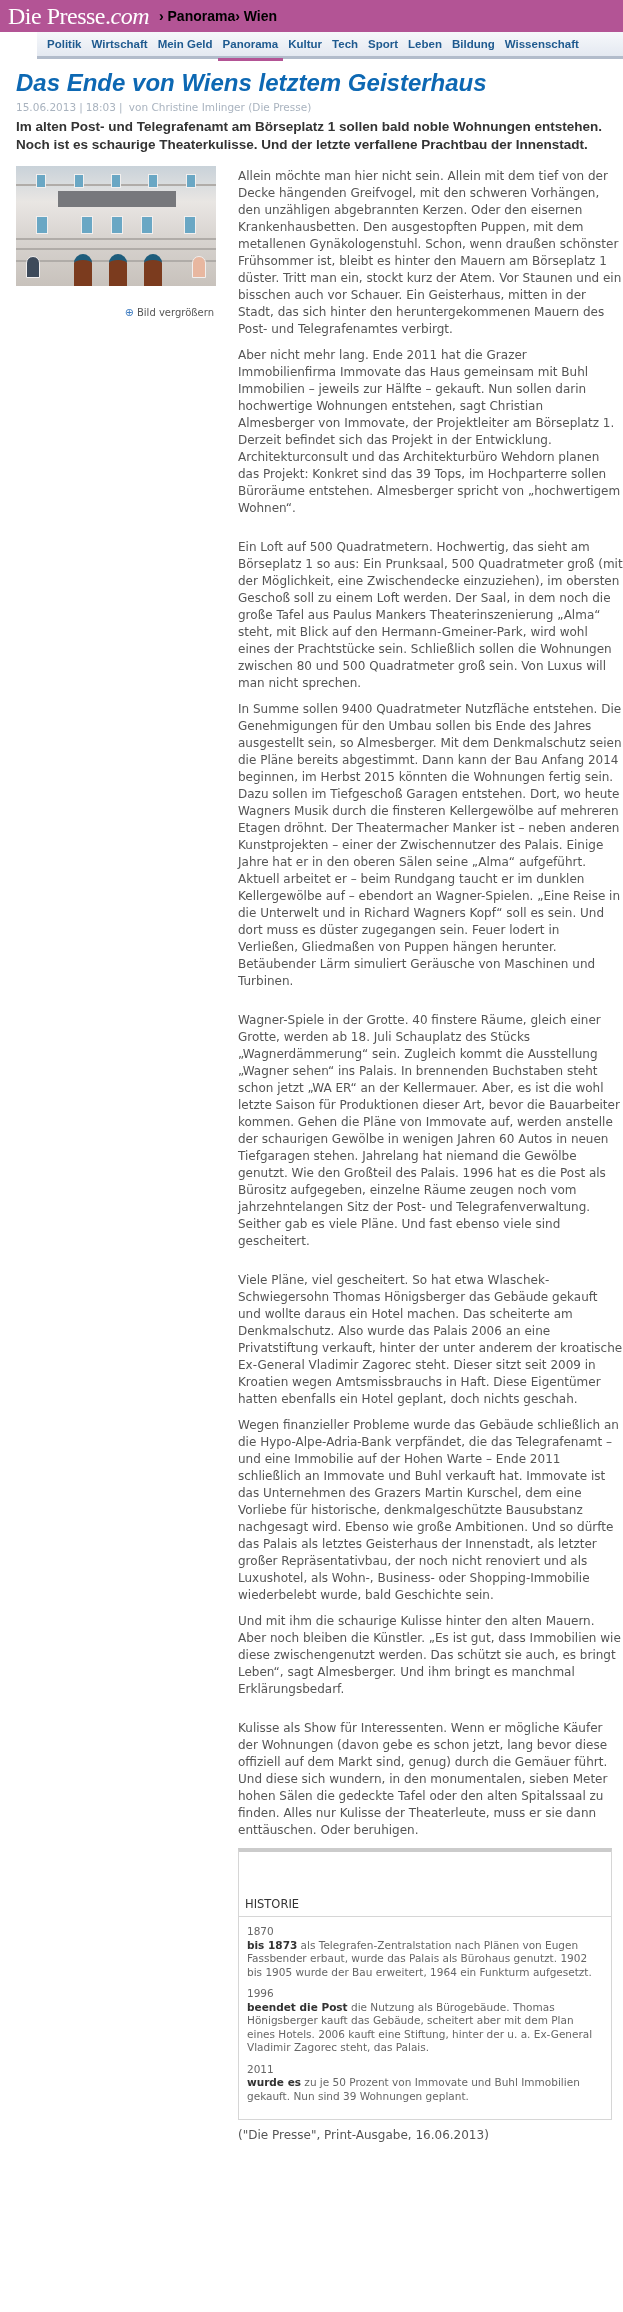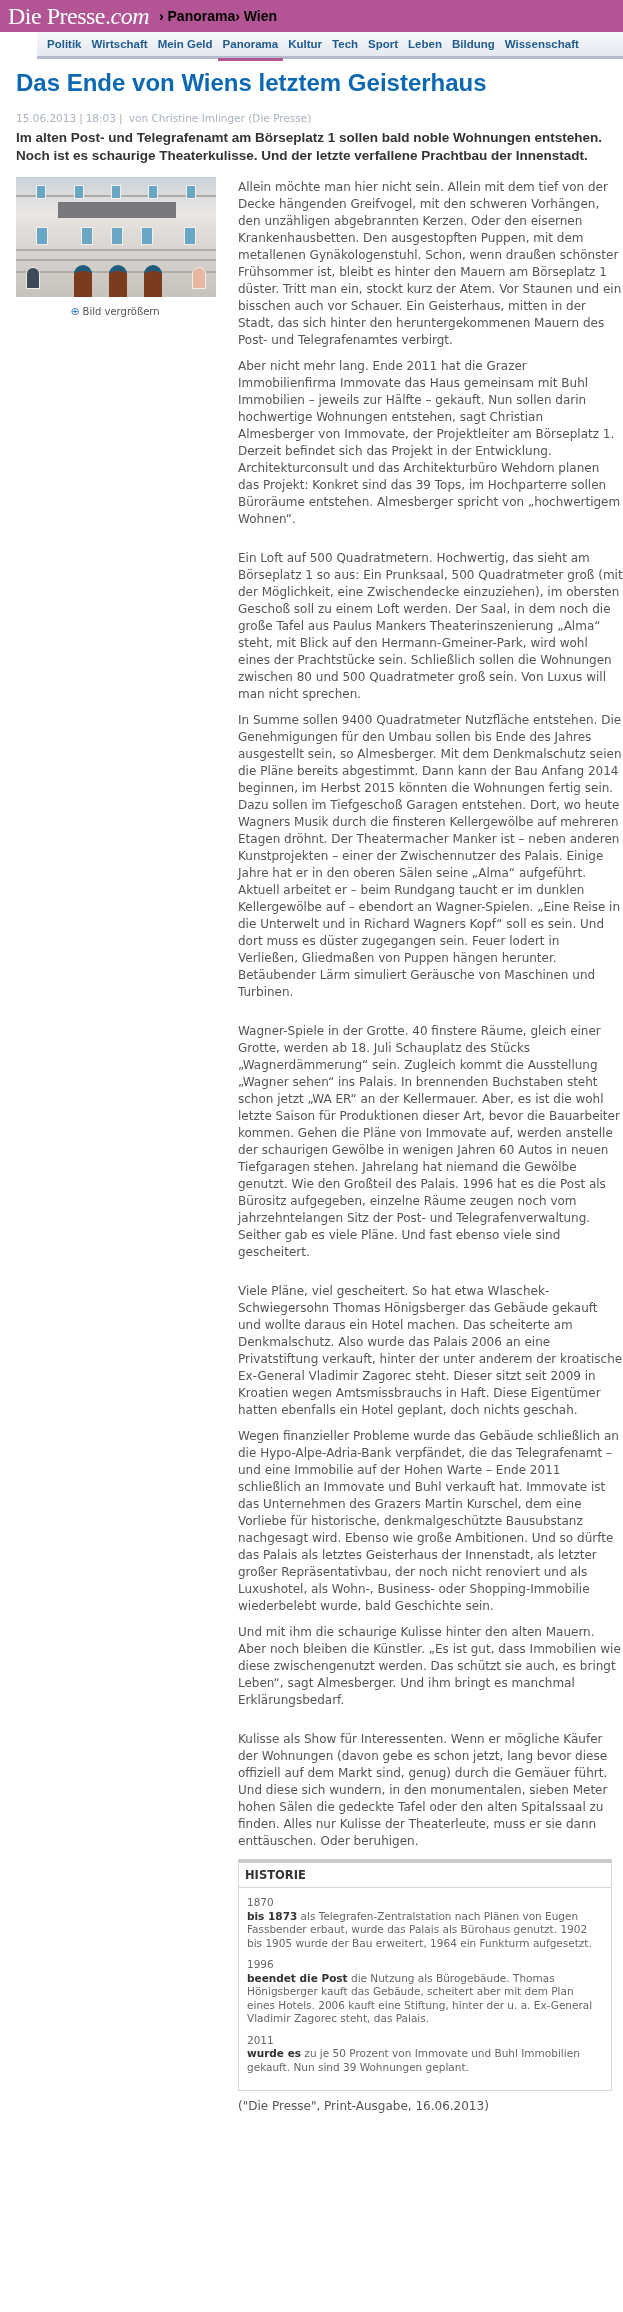--- a/index.html
+++ b/index.html
@@ -29,54 +29,55 @@
     position: relative;
   }
   .nav a:first-child { padding-left: 2px; }
   .nav a.active::after {
     content: ""; position: absolute; left: 0; right: 0; bottom: -3px; height: 3px; background: #b35495;
   }
 
   .article { padding: 0 0 0 16px; }
   .title {
     font-family: "Liberation Sans", sans-serif; font-weight: bold; font-size: 24px;
-    color: #0d68b3; margin-top: 10px; line-height: 28px;
+    color: #0d68b3; margin-top: 10px; line-height: 28px; font-style: italic;
   }
-  .meta { font-size: 10.5px; color: #a9b3bf; margin-top: 14px; line-height: 14px; }
+  .meta { font-size: 10.5px; color: #a9b3bf; margin-top: 3px; line-height: 14px; }
   .meta .sep { margin: 0 3px; }
   .lead {
     font-family: "Liberation Sans", sans-serif; font-weight: bold; font-size: 13.5px;
     color: #333333; line-height: 18px; margin-top: 4px; width: 600px;
   }
 
   .body-wrap { display: flex; margin-top: 12px; }
   .left-col { width: 200px; flex: none; }
   .photo {
     width: 200px; height: 120px; position: relative; overflow: hidden;
     background: linear-gradient(#c9d2d9 0%, #e9e6e3 30%, #d8d4d0 60%, #c8c2bc 100%);
   }
   .photo .row { position: absolute; left: 0; right: 0; height: 2px; background: #b0aca8; }
   .photo .win { position: absolute; background: #6aa7c4; border: 1px solid #f1efee; }
   .photo .door { position: absolute; background: #7b3b1e; border-radius: 10px 10px 0 0; border-top: 6px solid #1e5d7c; }
   .photo .balcony { position: absolute; left: 42px; top: 25px; width: 118px; height: 16px; background: #77787c; }
-  .enlarge { text-align: center; font-size: 10px; color: #555; margin-top: 8px; padding-right: 2px; }
+  .enlarge { text-align: right; font-size: 10px; color: #555; margin-top: 20px; padding-right: 2px; }
   .enlarge .mag { color: #3f7cc0; font-size: 11px; margin-right: 3px; }
 
   .right-col { width: 404px; margin-left: 22px; padding-top: 2px; }
   .right-col p {
     font-size: 12px; line-height: 17px; color: #555555; margin-bottom: 9px;
   }
   .right-col p.gap-before { margin-top: 22px; }
 
   .historie {
     border: 1px solid #d6d6d6; border-top: 4px solid #cbcbcb; margin: 4px 0 8px 0; width: 374px;
   }
   .historie .head {
-    font-weight: bold; font-size: 11.5px; color: #333; padding: 5px 6px 5px 6px;
+    font-weight: normal; font-size: 11.5px; color: #333; padding: 5px 6px 5px 6px;
     border-bottom: 1px solid #d6d6d6;
+    margin-top: 40px;
   }
   .historie .entries { padding: 8px 8px 12px 8px; }
   .historie .entry { font-size: 10.5px; line-height: 13.5px; color: #666; margin-bottom: 8px; }
   .historie .entry:last-child { margin-bottom: 4px; }
   .historie .entry b { color: #333; }
   .source { font-size: 12px; color: #555; margin-top: 4px; }
 </style>
 </head>
 <body>
 

